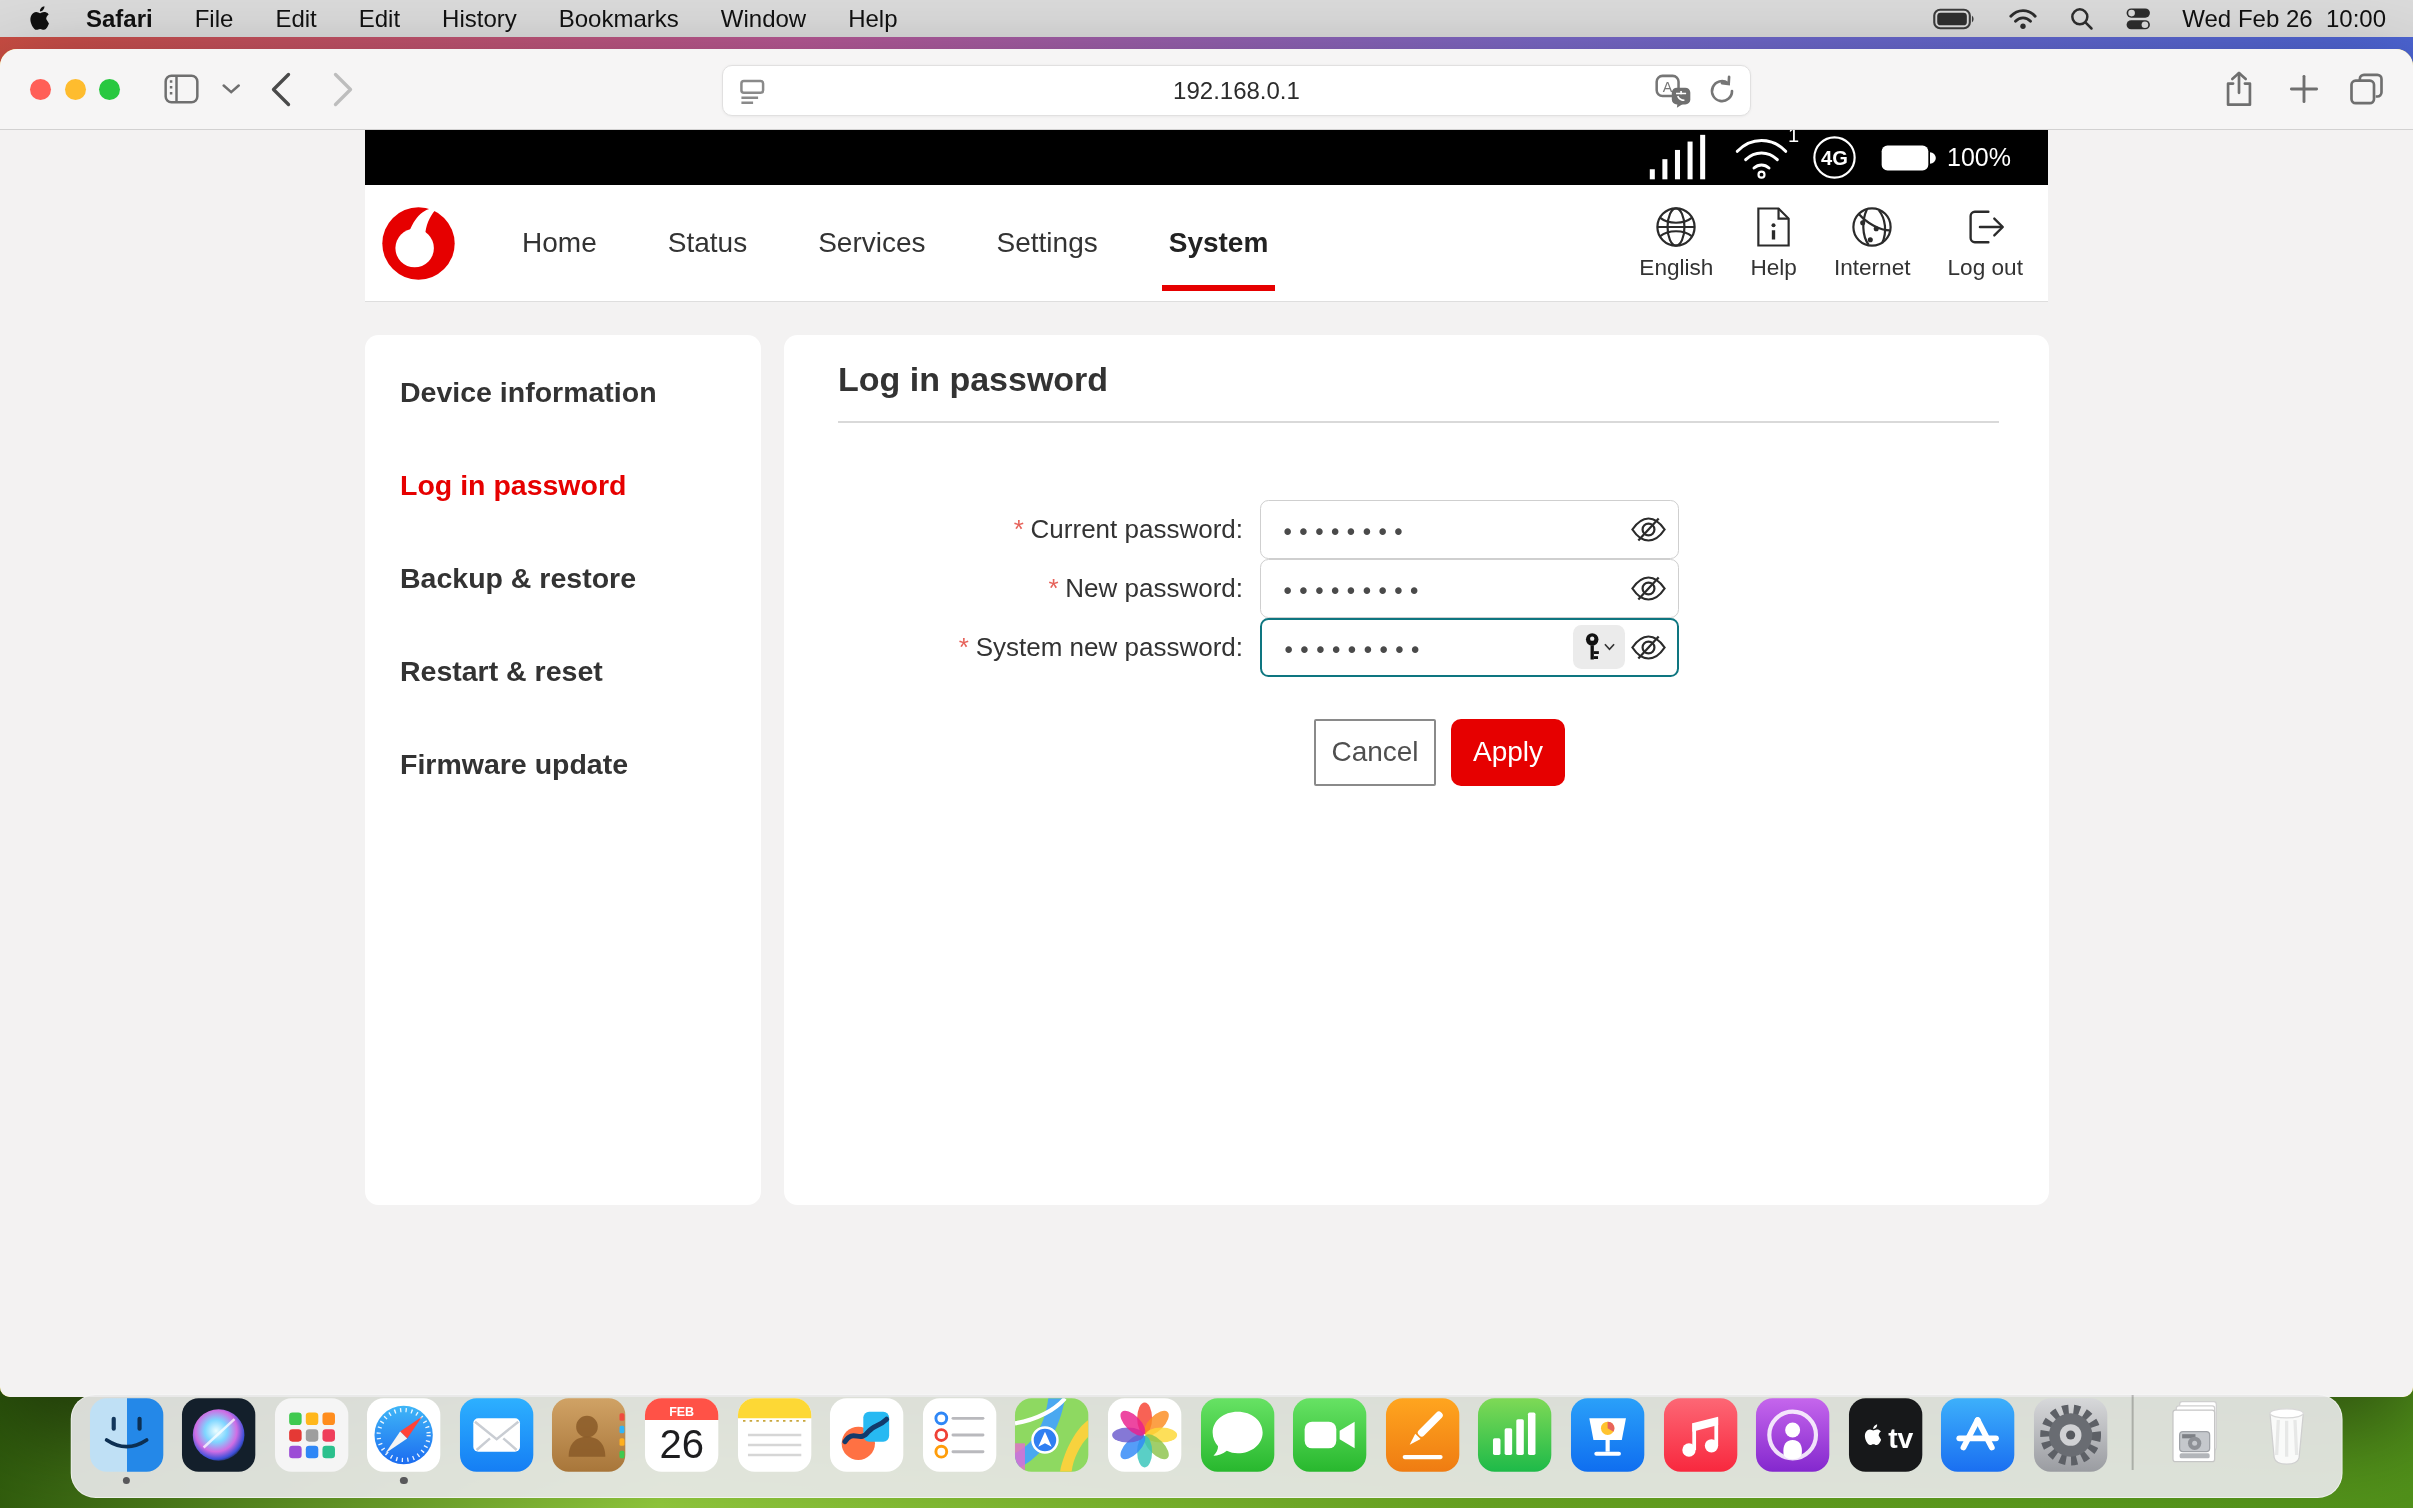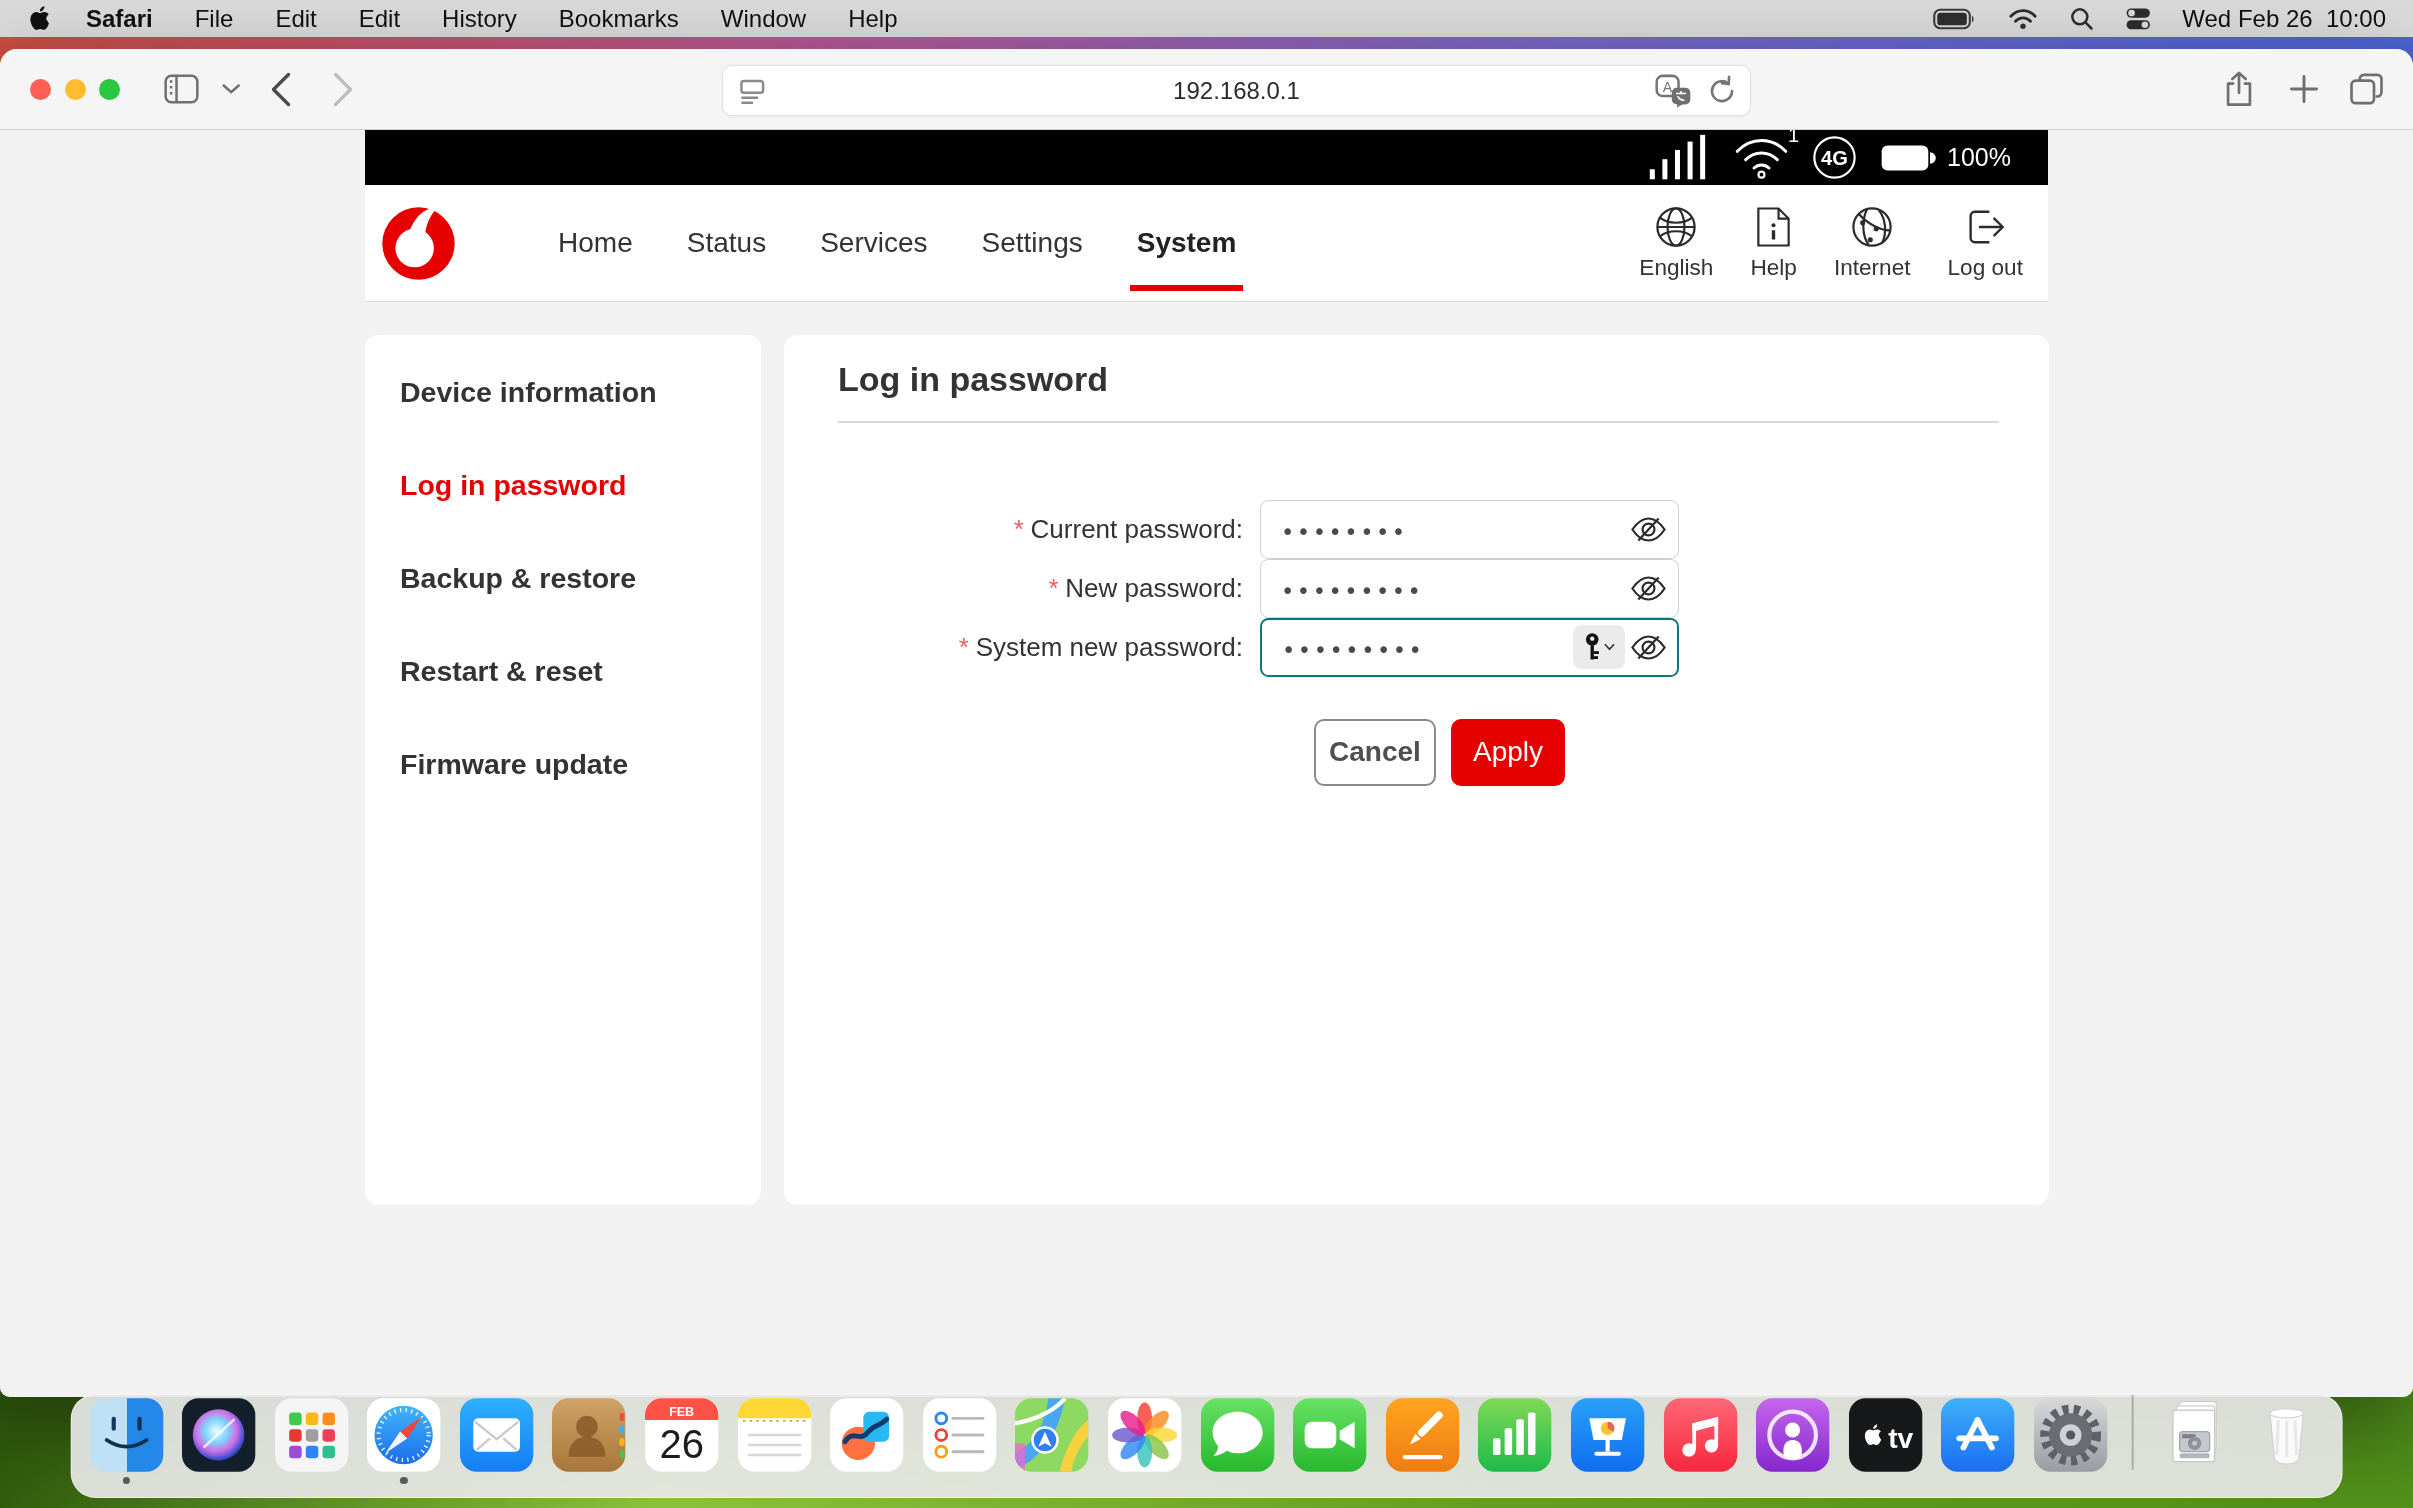--- a/index.html
+++ b/index.html
@@ -43,21 +43,21 @@
   .page{position:absolute;top:81px;left:0;right:0;bottom:0;background:#f3f2f2;overflow:hidden;}
   .container{position:absolute;left:365px;top:0;width:1683px;}
   .statusstrip{height:55px;background:#000;display:flex;align-items:center;
     justify-content:flex-end;gap:22px;padding-right:37px;}
   .wifiwrap{position:relative;}
   .wifi-badge{position:absolute;top:-11.7px;right:-10px;color:#fff;font-size:20px;}
   .batt-pct{color:#fff;font-size:25px;margin-left:-15px;}
   .navband{height:116px;background:#fff;border-bottom:1.7px solid #dedede;
     display:flex;align-items:center;padding:0 13.4px;position:relative;}
   .voda-logo{margin-left:1.7px;}
-  .nav{display:flex;gap:54px;margin-left:101px;}
+  .nav{display:flex;gap:71px;margin-left:65px;}
   .nav-link{font-size:28px;color:#333;position:relative;cursor:pointer;}
   .nav-link.active{font-weight:bold;color:#222;}
   .nav-link.active .nav-underline{position:absolute;left:-6.7px;right:-6.7px;bottom:-32px;height:5.9px;background:#e60000;}
   .qlinks{margin-left:auto;display:flex;gap:37px;padding-right:11.7px;}
   .qlink{display:flex;flex-direction:column;align-items:center;gap:5.9px;font-size:22.6px;color:#333;cursor:pointer;}
 
   .card{position:absolute;background:#fff;border-radius:13.4px;}
   .sidebar-card{left:365px;top:205px;width:396px;height:870px;}
   .main-card{left:784px;top:205px;width:1265px;height:870px;}
   .side-list{list-style:none;margin:0;padding:40px 0 0 35px;}
@@ -73,22 +73,22 @@
   .field{position:relative;width:419px;height:59px;margin-left:17px;}
   .pw{box-sizing:border-box;width:100%;height:100%;border:1.7px solid #cfcfcf;border-radius:8.4px;
       padding:5px 109px 0 20px;font-size:22.6px;letter-spacing:2.5px;color:#4a4a4a;background:#fff;outline:none;
       font-family:"DejaVu Sans",sans-serif;}
   .field.focused .pw{border:2.5px solid #0e7680;}
   .eye-btn{position:absolute;right:10px;top:50%;transform:translateY(-50%);width:42px;height:42px;
       background:none;border:none;padding:0;display:flex;align-items:center;justify-content:center;cursor:pointer;}
   .key-btn{position:absolute;right:54px;top:50%;transform:translateY(-50%);width:52px;height:44px;
       border-radius:8.4px;background:#ebebeb;border:none;display:flex;align-items:center;justify-content:center;gap:2.5px;cursor:pointer;}
   .btnrow{margin:42px 0 0 530px;display:flex;gap:15px;}
-  .btn-cancel{width:122px;height:67px;background:#fff;border:2.1px solid #8a8a8a;border-radius:10px;
-      font-size:28px;color:#4f4f4f;font-family:inherit;cursor:pointer;font-weight:bold;}
+  .btn-cancel{width:122px;height:67px;background:#fff;border:2.1px solid #8a8a8a;border-radius:2px;
+      font-size:28px;color:#4f4f4f;font-family:inherit;cursor:pointer;}
   .btn-apply{width:114px;height:67px;background:#e60000;border:none;border-radius:10px;
       font-size:28px;color:#fff;font-family:inherit;cursor:pointer;}
 
   
   .dock{position:absolute;left:50%;bottom:10px;transform:translateX(-50%);height:102px;
     background:rgba(232,232,232,.92);border:0.8px solid rgba(255,255,255,.55);border-radius:25px;
     display:flex;align-items:flex-start;padding:0 15px;gap:12.6px;}
   .dicon{width:80px;height:80px;position:relative;cursor:pointer;}
   .rundot{position:absolute;left:50%;transform:translateX(-50%);bottom:-9.2px;width:7.5px;height:7.5px;
     border-radius:50%;background:#58585a;}

